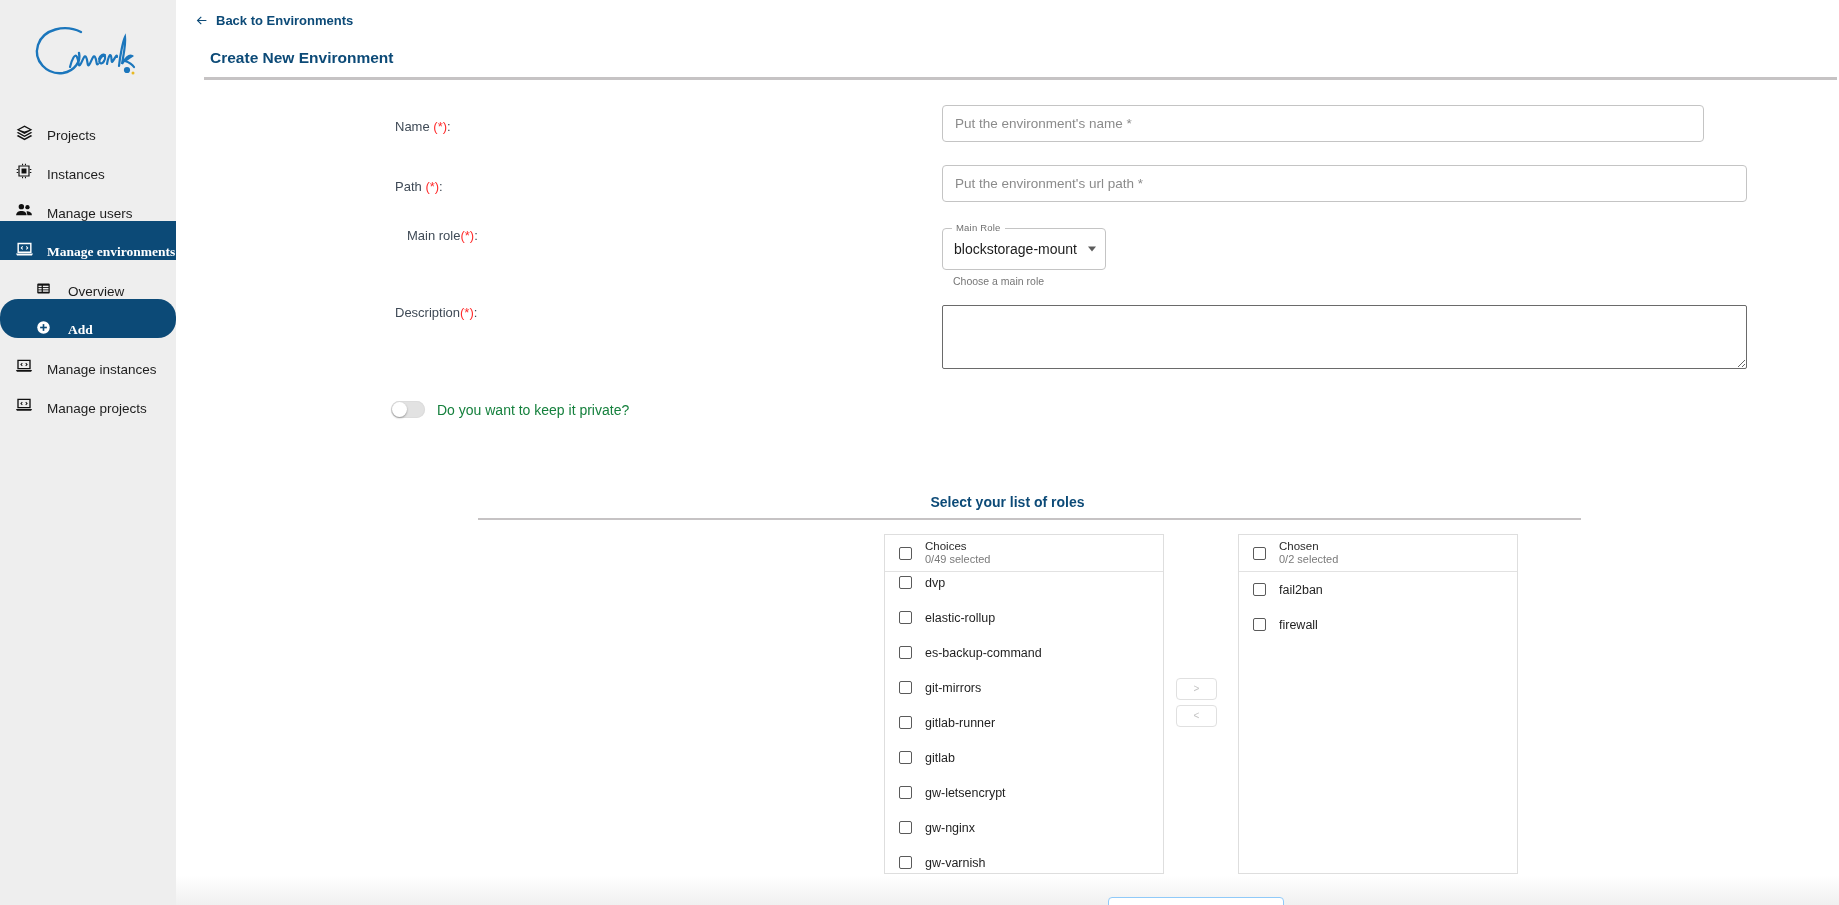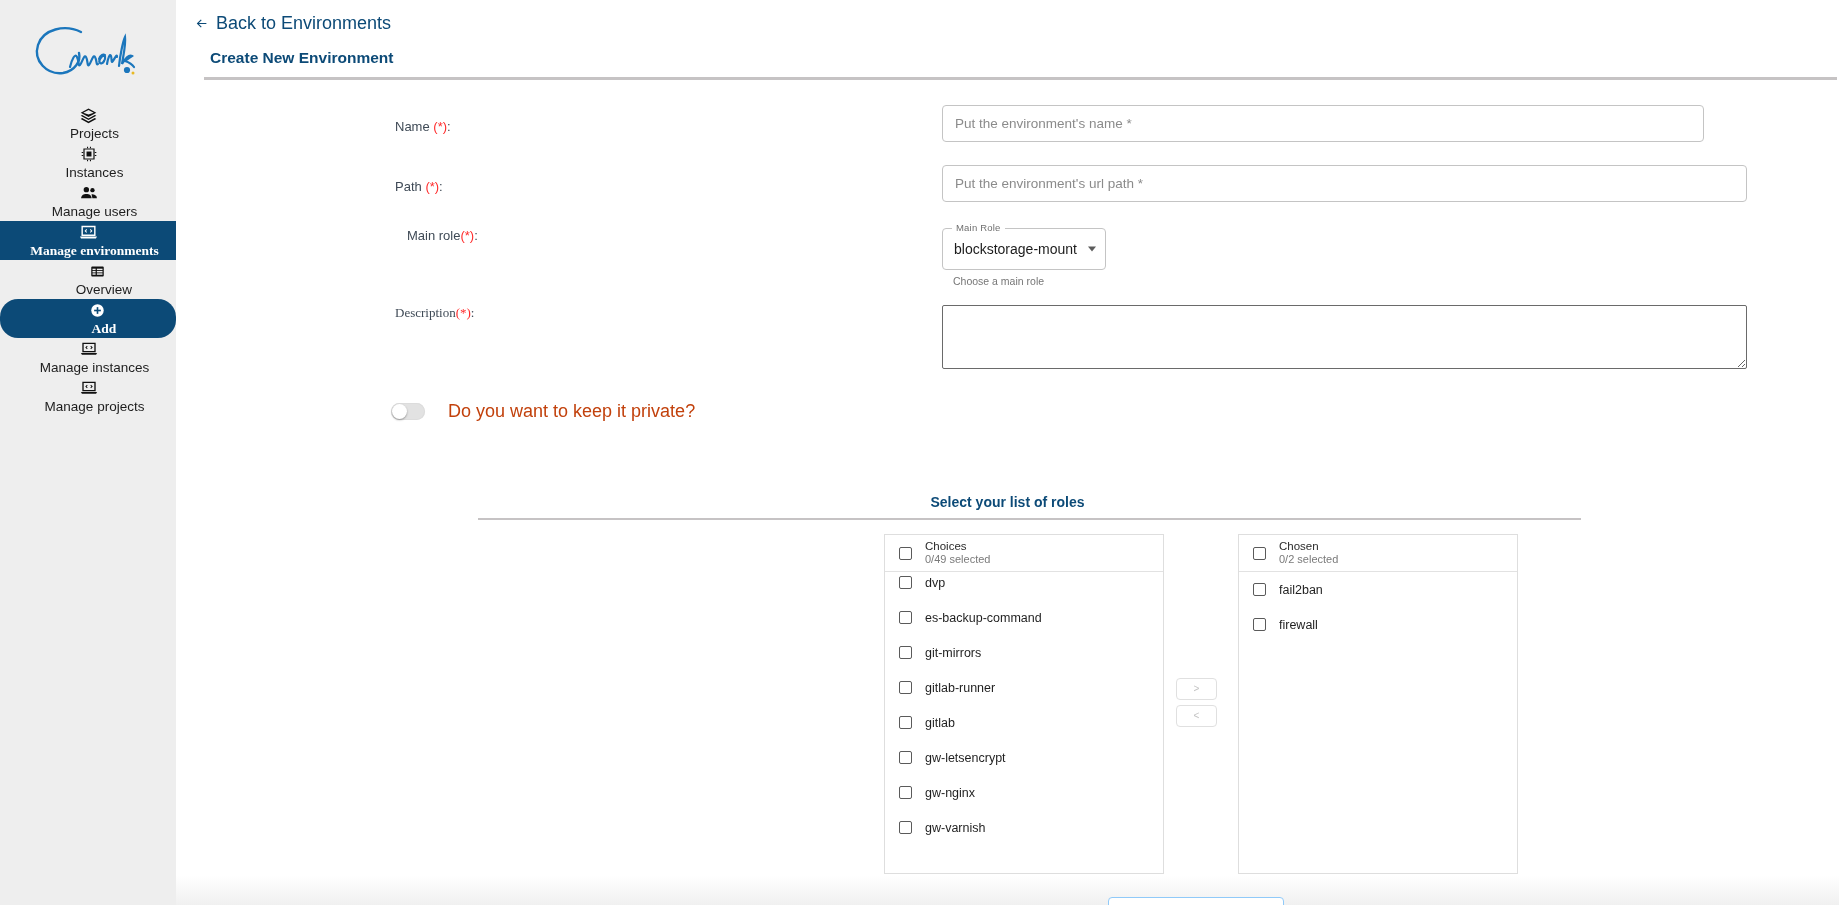--- a/index.html
+++ b/index.html
@@ -21,27 +21,26 @@
   .logo-wrap {
     height: 104px;
     display: flex; align-items: center; justify-content: center;
     padding-top: 6px;
   }
   .logo-svg { width: 118px; height: 64px; display: block; }
 
   .nav { display: flex; flex-direction: column; }
   .nav-item {
     height: 39px;
-    display: flex; align-items: center;
+    display: flex; align-items: flex-end;
     padding-left: 13px;
     color: #1d1d1d;
     font-size: 13.5px;
     cursor: pointer;
     position: relative;
-    flex-direction: column;
   }
   .nav-item .ic {
     width: 22px; height: 22px;
     display: inline-flex; align-items: center; justify-content: center;
     margin-right: 12px; flex: none;
   }
   .nav-item .ic svg { display: block; }
   .nav-item.active {
     background: #0c4a77;
     color: #ffffff;
@@ -57,21 +56,21 @@
   .main {
     flex: 1; height: 905px;
     position: relative;
     background: #ffffff;
     overflow: hidden;
   }
 
   .back-link {
     position: absolute; left: 18px; top: 13px;
     display: flex; align-items: center;
-    color: #0c4a77; font-size: 18px; font-weight: normal;
+    color: #0c4a77; font-size: 13px; font-weight: bold;
     text-decoration: none; cursor: pointer;
   }
   .back-link .arrow { margin-right: 7px; display:flex; }
 
   .page-title {
     position: absolute; left: 34px; top: 49px;
     color: #0c4a77; font-size: 15.5px; font-weight: bold;
   }
   .title-rule {
     position: absolute; left: 28px; top: 77px;
@@ -141,21 +140,21 @@
   .toggle {
     width: 34px; height: 17px; border-radius: 9px;
     background: #e2e2e2; position: relative; cursor: pointer; flex: none;
     box-shadow: inset 0 0 0 1px #dcdcdc;
   }
   .toggle .knob {
     position: absolute; left: 1px; top: 1px;
     width: 15px; height: 15px; border-radius: 50%;
     background: #ffffff; box-shadow: 0 1px 2px rgba(0,0,0,.35);
   }
-  .toggle-label { margin-left: 23px; font-size: 18px; color: #c2410c; }
+  .toggle-label { margin-left: 12px; font-size: 14px; color: #15803d; }
 
   
   .roles-title {
     position: absolute; left: 0; right: 0; top: 494px;
     text-align: center; color: #0c4a77; font-size: 14px; font-weight: bold;
   }
   .roles-rule {
     position: absolute; left: 302px; top: 518px;
     width: 1103px; height: 2px; background: #c6c3c4;
   }
@@ -370,21 +369,21 @@
       </div>
       <div class="sel-wrap">
         <div class="sel-box">
           <span class="sel-legend">Main Role</span>
           <span>blockstorage-mount</span>
           <span class="sel-caret"></span>
         </div>
       </div>
       <div class="sel-help">Choose a main role</div>
 
-      <div class="flabel" style="left:219px; top:305px;font-family:Liberation Serif, serif;">
+      <div class="flabel" style="left:219px; top:305px;">
         <span>Description</span><span class="req">(*)</span>:
       </div>
       <textarea class="desc-area" style=""></textarea>
 
       <div class="toggle-row">
         <div class="toggle">
           <div class="knob"></div>
         </div>
         <span class="toggle-label">Do you want to keep it private?</span>
       </div>
@@ -403,20 +402,24 @@
         </span>
       </div>
       <div class="list-scroll">
         <div class="list-inner" id="choices-list">
             <div class="row">
               <span class="cbox"></span>
               <span class="rlabel">dvp</span>
             </div>
             <div class="row">
               <span class="cbox"></span>
+              <span class="rlabel">elastic-rollup</span>
+            </div>
+            <div class="row">
+              <span class="cbox"></span>
               <span class="rlabel">es-backup-command</span>
             </div>
             <div class="row">
               <span class="cbox"></span>
               <span class="rlabel">git-mirrors</span>
             </div>
             <div class="row">
               <span class="cbox"></span>
               <span class="rlabel">gitlab-runner</span>
             </div>

